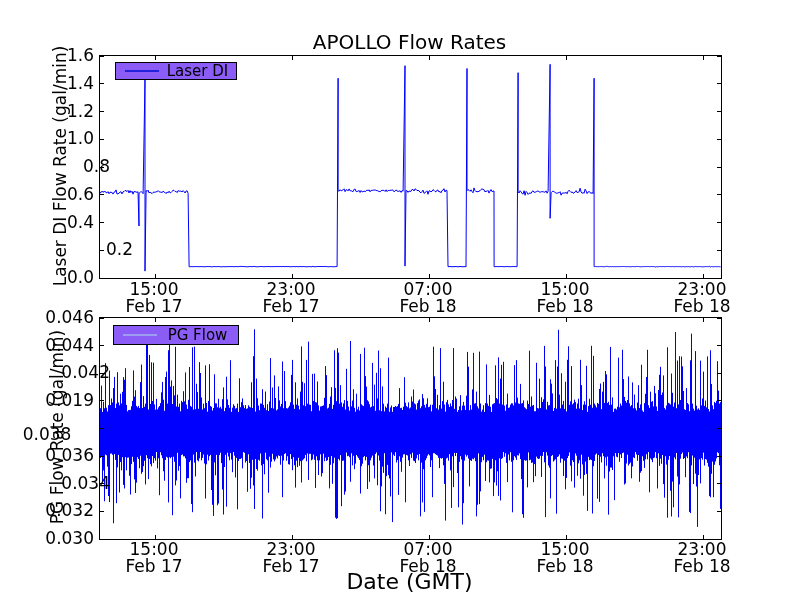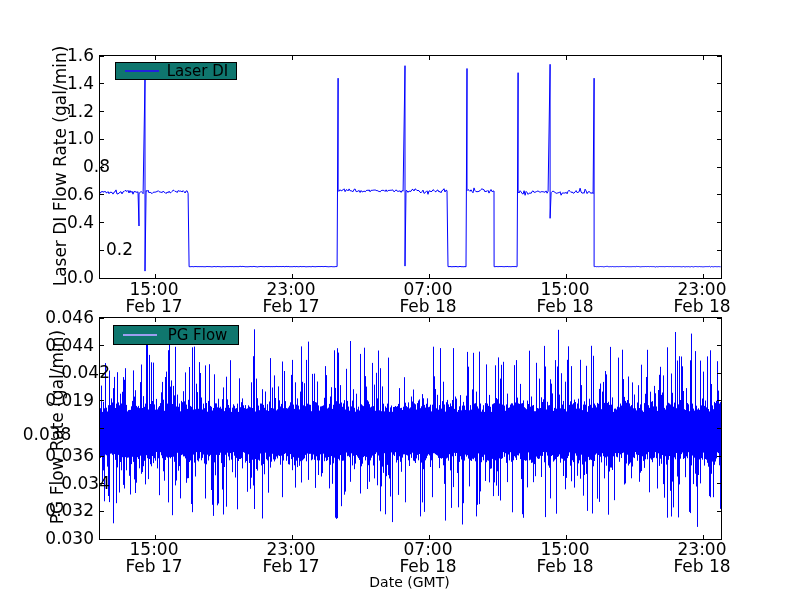--- a/index.html
+++ b/index.html
@@ -11,21 +11,21 @@
     position:absolute;left:99px;top:31px;width:621px;text-align:center;
     font-size:20px;line-height:22px;
   }
   .axes{
     position:absolute;left:99px;width:621px;border:1px solid #000;background:#fff;
   }
   #axes-top{top:55px;height:222px;}
   #axes-bottom{top:317px;height:221px;}
   .axes svg{position:absolute;left:0;top:0;display:block;}
   .legend{
-    position:absolute;display:flex;align-items:center;background:#0f766e;
+    position:absolute;display:flex;align-items:center;background:#8b5cf6;
     border:1px solid #000;z-index:5;
   }
   #legend-top{left:15px;top:6px;width:120px;height:16px;}
   #legend-bottom{left:13px;top:7px;width:124px;height:18px;}
   .legend .sample{width:34px;height:0;margin-left:9px;flex:0 0 auto;}
   #legend-top .sample{border-top:2px solid #2222dd;}
   #legend-bottom .sample{border-top:2px solid #9d9df0;}
   .legend .label{flex:1;text-align:center;font-size:15px;line-height:15px;white-space:nowrap;}
   .ytick-label{
     position:absolute;left:0;width:94px;text-align:right;font-size:17px;
@@ -36,28 +36,29 @@
     white-space:nowrap;
   }
   .ylabel{
     position:absolute;width:300px;height:20px;text-align:center;font-size:17px;
     line-height:20px;transform:rotate(-90deg);white-space:nowrap;
   }
   #ylabel-top{left:-90px;top:156px;}
   #ylabel-bottom{left:-93px;top:417px;}
   .xlabel{
     position:absolute;left:99px;top:573px;width:621px;text-align:center;
-    font-size:14px;line-height:18px;
+    font-size:22px;line-height:18px;
   }
 </style>
 </head>
 <body>
 
 <div class="figure">
 
+  <div class="chart-title">APOLLO Flow Rates</div>
 
   <div class="axes" id="axes-top">
     <svg id="svg-top" width="621" height="222" viewBox="0 0 621 222">
         <path d="M0.0 137.5L1.0 135.8L2.0 135.8L3.0 135.5L4.0 136.3L5.0 135.1L6.0 136.7L7.0 136.8L8.0 135.6L9.0 137.7L10.0 136.2L11.0 136.4L12.0 136.4L13.0 138.1L14.0 136.2L15.0 135.9L16.0 133.9L17.0 138.0L18.0 137.8L19.0 137.1L20.0 136.2L21.0 135.7L22.0 137.9L23.0 135.8L24.0 135.6L25.0 134.5L26.0 134.7L27.0 135.5L28.0 134.4L29.0 137.0L30.0 134.6L31.0 136.5L32.0 135.2L33.0 138.2L34.0 135.5L35.0 135.8L36.0 135.8L37.0 136.5L38.0 135.7L39.0 170.0L39.0 137.4L40.1 136.6L41.1 135.4L42.1 136.4L43.1 137.7L45.0 22.2L45.0 215.1L46.1 134.5L47.1 135.4L48.1 134.2L49.1 137.0L50.1 136.0L51.1 137.0L52.1 137.6L53.1 136.4L54.1 136.1L55.1 136.3L56.1 135.7L57.1 135.8L58.1 134.6L59.1 135.7L60.1 136.1L61.1 136.1L62.1 136.7L63.1 135.1L64.1 136.2L65.1 136.5L66.1 137.6L67.1 136.0L68.1 136.8L69.1 135.2L70.1 136.9L71.1 136.5L72.1 135.5L73.1 134.1L74.1 134.5L75.1 135.5L76.1 135.3L77.1 136.6L78.1 134.6L79.1 135.2L80.1 135.0L81.1 135.2L82.1 136.0L83.1 134.6L84.1 135.6L85.1 137.0L86.1 135.0L87.1 134.8L88.1 137.3L89.1 210.7L90.1 210.7L91.1 210.7L92.1 210.5L93.1 210.8L94.1 210.6L95.1 210.6L96.1 210.5L97.1 210.7L98.1 210.6L99.1 210.7L100.1 210.6L101.1 210.7L102.1 210.6L103.1 210.7L104.1 210.7L105.1 210.8L106.1 210.6L107.1 210.5L108.1 210.6L109.1 210.6L110.1 210.6L111.1 210.8L112.1 210.8L113.1 210.7L114.1 210.5L115.1 210.6L116.1 210.8L117.1 210.5L118.1 210.6L119.1 210.6L120.1 210.7L121.1 210.8L122.1 210.8L123.1 210.6L124.1 210.7L125.1 210.8L126.1 210.6L127.1 210.6L128.1 210.6L129.1 210.7L130.1 210.5L131.1 210.7L132.1 210.5L133.1 210.7L134.1 210.7L135.1 210.6L136.1 210.6L137.1 210.6L138.1 210.7L139.1 210.6L140.1 210.2L141.1 210.7L142.1 210.4L143.1 210.5L144.1 210.5L145.1 210.8L146.1 210.7L147.1 210.8L148.1 210.7L149.1 210.7L150.1 210.5L151.1 210.6L152.1 210.7L153.1 210.5L154.1 210.4L155.1 210.7L156.1 210.6L157.1 211.0L158.1 210.7L159.1 210.7L160.1 210.5L161.1 210.5L162.1 210.6L163.1 210.6L164.1 210.8L165.1 210.6L166.1 210.5L167.1 210.6L168.1 210.6L169.1 210.5L170.1 210.7L171.1 210.6L172.1 210.7L173.1 210.6L174.1 210.6L175.1 210.7L176.1 210.4L177.1 210.5L178.1 210.6L179.1 210.6L180.1 210.5L181.1 210.6L182.1 210.6L183.1 210.4L184.1 210.7L185.1 210.7L186.1 210.3L187.1 210.7L188.1 210.4L189.1 210.7L190.1 210.7L191.1 210.7L192.1 210.7L193.1 210.7L194.1 210.4L195.1 210.8L196.1 210.5L197.1 210.6L198.1 210.7L199.1 210.8L200.1 210.4L201.1 210.7L202.1 210.6L203.1 210.6L204.1 210.5L205.1 210.7L206.1 210.8L207.1 210.7L208.1 210.7L209.1 210.6L210.1 210.6L211.1 210.9L212.1 210.4L213.1 210.6L214.1 210.6L215.1 210.8L216.1 210.6L217.1 210.6L218.1 210.5L219.1 210.5L220.1 210.6L221.1 210.5L222.1 210.5L223.1 210.6L224.1 210.6L225.1 210.4L226.1 210.6L227.1 210.6L228.1 210.8L229.1 210.7L230.1 210.7L231.1 210.5L232.1 210.7L233.1 210.7L234.1 210.8L235.1 210.6L236.1 210.6L237.1 210.5L238.1 22.2L238.1 134.6L239.1 135.3L240.1 133.7L241.1 134.9L242.1 134.4L243.1 133.8L244.1 132.8L245.1 135.7L246.1 133.8L247.1 133.8L248.1 134.9L249.1 132.9L250.1 134.8L251.1 134.7L252.1 135.3L253.1 135.6L254.1 133.3L255.1 133.0L256.1 135.6L257.1 135.5L258.1 135.1L259.1 134.4L260.1 136.5L261.1 134.5L262.1 135.9L263.1 135.7L264.1 135.0L265.1 135.9L266.1 134.7L267.1 134.1L268.1 134.7L269.1 133.8L270.1 135.8L271.1 134.3L272.1 134.4L273.1 134.1L274.1 134.2L275.1 133.8L276.1 134.6L277.1 134.4L278.1 135.2L279.1 135.3L280.1 135.9L281.1 134.6L282.1 134.3L283.1 134.4L284.1 134.4L285.1 135.5L286.1 133.8L287.1 135.6L288.1 134.4L289.1 134.5L290.1 134.2L291.1 134.4L292.1 133.9L293.1 134.2L294.1 135.9L295.1 134.9L296.1 133.8L297.1 135.1L298.1 135.3L299.1 135.2L300.1 134.8L301.1 136.4L302.1 134.5L303.1 135.2L305.0 9.7L305.0 210.1L306.0 134.6L307.0 134.7L308.0 136.4L309.0 135.0L310.0 135.4L311.0 135.3L312.0 133.5L313.0 133.4L314.0 135.0L315.0 132.9L316.0 133.3L317.0 134.6L318.0 134.4L319.0 134.7L320.0 136.2L321.0 136.8L322.0 135.6L323.0 134.1L324.0 137.4L325.0 136.7L326.0 135.8L327.0 134.8L328.0 138.3L329.0 134.9L330.0 135.0L331.0 135.7L332.0 135.3L333.0 133.7L334.0 134.3L335.0 135.5L336.0 135.8L337.0 134.2L338.0 134.1L339.0 136.0L340.0 135.4L341.0 136.8L342.0 134.5L343.0 134.2L344.0 132.7L345.0 136.0L346.0 134.1L347.0 134.6L348.0 210.6L349.0 210.7L350.0 210.5L351.0 210.7L352.0 210.8L353.0 210.6L354.0 210.7L355.0 210.6L356.0 210.5L357.0 210.7L358.0 210.8L359.0 210.7L360.0 210.4L361.0 210.7L362.0 210.7L363.0 210.7L364.0 210.8L365.0 210.5L366.0 210.8L367.0 12.5L367.0 134.6L368.0 133.6L369.0 134.3L370.0 135.3L371.0 133.8L372.0 135.5L373.0 136.8L374.0 131.9L375.0 134.6L376.0 135.7L377.0 135.5L378.0 135.8L379.0 135.1L380.0 134.8L381.0 133.5L382.0 132.7L383.0 133.5L384.0 133.7L385.0 135.9L386.0 135.0L387.0 135.4L388.0 134.4L389.0 137.1L390.0 135.1L391.0 133.5L392.0 135.7L393.0 135.1L394.0 135.0L394.1 210.7L395.1 210.7L396.1 210.5L397.1 210.6L398.1 210.7L399.1 210.5L400.1 210.6L401.1 210.5L402.1 210.6L403.1 210.6L404.1 210.8L405.1 210.5L406.1 210.7L407.1 210.4L408.1 210.7L409.1 210.6L410.1 210.7L411.1 210.7L412.1 210.6L413.1 210.5L414.1 210.7L415.1 210.4L416.1 210.8L417.1 210.6L418.1 16.7L418.1 136.0L419.1 137.0L420.1 134.7L421.1 135.9L422.1 137.6L423.1 138.0L424.1 134.7L425.1 139.3L426.1 135.4L427.1 136.4L428.1 138.4L429.1 137.2L430.1 137.0L431.1 137.4L432.1 135.4L433.1 134.9L434.1 136.4L435.1 136.0L436.1 136.1L437.1 135.1L438.1 135.1L439.1 135.6L440.1 136.4L441.1 135.7L442.1 135.7L443.1 135.7L444.1 136.1L445.1 136.2L446.1 134.9L447.1 137.2L448.1 135.2L450.1 8.3L450.1 162.3L451.1 136.7L452.1 135.6L453.1 135.1L454.1 135.8L455.1 136.4L456.1 137.3L457.1 137.2L458.1 136.7L459.1 136.8L460.1 135.7L461.1 139.2L462.1 137.1L463.1 137.0L464.1 137.0L465.1 137.1L466.1 136.2L467.1 137.8L468.1 135.2L469.1 134.2L470.1 135.5L471.1 136.5L472.1 135.8L473.1 137.2L474.1 137.0L475.1 135.9L476.1 134.6L477.1 136.6L478.1 136.3L479.1 135.8L480.1 132.2L481.1 136.0L482.1 137.3L483.1 136.5L484.1 137.3L485.1 133.2L486.1 134.9L487.1 137.6L488.1 135.9L489.1 135.6L490.1 136.2L491.1 137.6L492.1 136.3L493.1 137.7L494.1 22.2L494.1 210.6L494.6 210.6L495.6 210.5L496.6 210.7L497.6 210.6L498.6 210.7L499.6 210.6L500.6 210.5L501.6 210.6L502.6 210.6L503.6 210.8L504.6 210.7L505.6 210.5L506.6 210.4L507.6 210.4L508.6 210.7L509.6 210.7L510.6 210.6L511.6 210.7L512.6 210.5L513.6 210.7L514.6 210.7L515.6 210.7L516.6 210.6L517.6 210.6L518.6 210.7L519.6 210.6L520.6 210.6L521.6 210.6L522.6 210.5L523.6 210.5L524.6 210.5L525.6 210.7L526.6 210.7L527.6 210.6L528.6 210.7L529.6 210.7L530.6 210.7L531.6 210.7L532.6 210.6L533.6 210.6L534.6 210.6L535.6 210.7L536.6 210.4L537.6 210.5L538.6 210.5L539.6 210.7L540.6 210.8L541.6 210.7L542.6 210.6L543.6 210.6L544.6 210.6L545.6 210.5L546.6 210.6L547.6 210.5L548.6 210.5L549.6 210.7L550.6 210.5L551.6 210.6L552.6 210.6L553.6 210.6L554.6 210.7L555.6 211.0L556.6 210.6L557.6 210.8L558.6 210.7L559.6 210.5L560.6 210.6L561.6 210.6L562.6 210.6L563.6 210.6L564.6 210.7L565.6 210.6L566.6 210.5L567.6 210.5L568.6 210.6L569.6 210.6L570.6 210.5L571.6 210.7L572.6 210.5L573.6 210.7L574.6 210.7L575.6 210.6L576.6 210.6L577.6 210.6L578.6 210.6L579.6 210.6L580.6 210.7L581.6 210.8L582.6 210.7L583.6 210.5L584.6 210.8L585.6 210.8L586.6 210.6L587.6 210.7L588.6 210.6L589.6 210.8L590.6 210.8L591.6 210.5L592.6 210.7L593.6 210.9L594.6 210.6L595.6 210.5L596.6 210.6L597.6 210.7L598.6 210.7L599.6 210.5L600.6 210.7L601.6 210.7L602.6 210.8L603.6 210.8L604.6 210.7L605.6 210.6L606.6 210.6L607.6 210.6L608.6 210.6L609.6 210.4L610.6 211.0L611.6 210.5L612.6 210.7L613.6 210.8L614.6 210.6L615.6 210.6L616.6 210.7L617.6 210.7L618.6 210.6L619.6 210.7L620.6 210.8" fill="none" stroke="#0000ff" stroke-width="1"></path>
         <path d="M55.0 0L55.0 4M55.0 222L55.0 218M192.0 0L192.0 4M192.0 222L192.0 218M329.0 0L329.0 4M329.0 222L329.0 218M466.0 0L466.0 4M466.0 222L466.0 218M603.0 0L603.0 4M603.0 222L603.0 218M0 222.0L4 222.0M621 222.0L617 222.0M0 194.3L4 194.3M621 194.3L617 194.3M0 166.5L4 166.5M621 166.5L617 166.5M0 138.8L4 138.8M621 138.8L617 138.8M0 111.0L4 111.0M621 111.0L617 111.0M0 83.3L4 83.3M621 83.3L617 83.3M0 55.5L4 55.5M621 55.5L617 55.5M0 27.8L4 27.8M621 27.8L617 27.8M0 0.0L4 0.0M621 0.0L617 0.0" fill="none" stroke="#000" stroke-width="1" shape-rendering="crispEdges"></path>
       </svg>
     <div class="legend" id="legend-top">
       <span class="sample"></span>
       <span class="label">Laser DI</span>
     </div>

